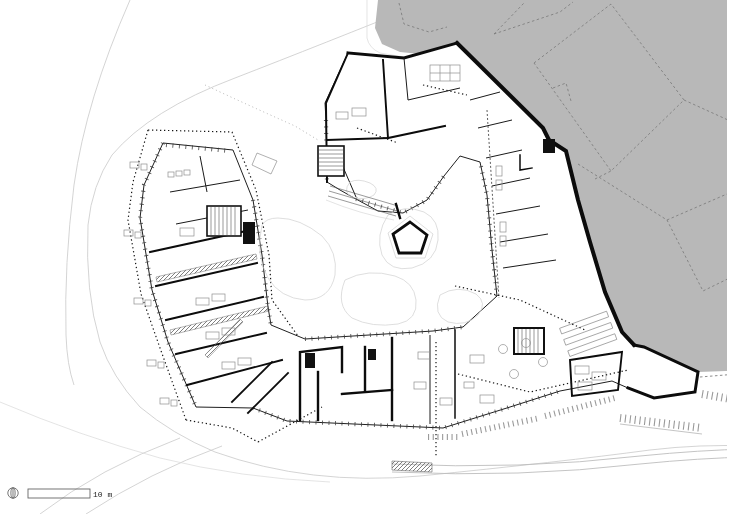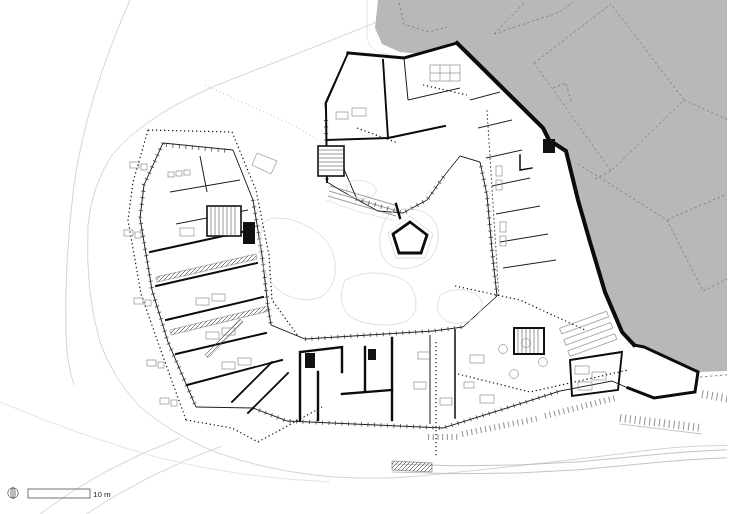--- a/index.html
+++ b/index.html
@@ -1,17 +1,17 @@
 <!DOCTYPE html>
 <html><head>
 <meta charset="utf-8">
 <style>
   html,body{margin:0;padding:0;background:#fff;}
   .stage{position:relative;width:727px;height:514px;overflow:hidden;background:#fff;
-         font-family:Liberation Sans, sans-serif;}
+         font-family:Liberation Mono, monospace;}
   svg{position:absolute;left:0;top:0;}
   .contour{stroke:#c9c9c9;fill:none;stroke-width:.8}
   .contour2{stroke:#d8d8d8;fill:none;stroke-width:.7}
   .road{stroke:#bdbdbd;fill:none;stroke-width:.9}
   .pathdot{stroke:#a8a8a8;fill:none;stroke-width:.9;stroke-dasharray:1 3}
   .nbr{stroke:#7f7f7f;fill:none;stroke-width:.9;stroke-dasharray:2.5 2.5}
   .outline{fill:#ffffff;stroke:#1f1f1f;stroke-width:1;stroke-linejoin:miter}
   .tick{stroke:#3c3c3c;fill:none;stroke-width:4.2;stroke-dasharray:.9 5.6;opacity:.85}
   .thick{stroke:#0c0c0c;fill:none;stroke-linecap:square;stroke-linejoin:miter}
   .w4{stroke-width:4}.w3{stroke-width:3}.w25{stroke-width:2.4}.w2{stroke-width:1.9}.w15{stroke-width:1.5}

